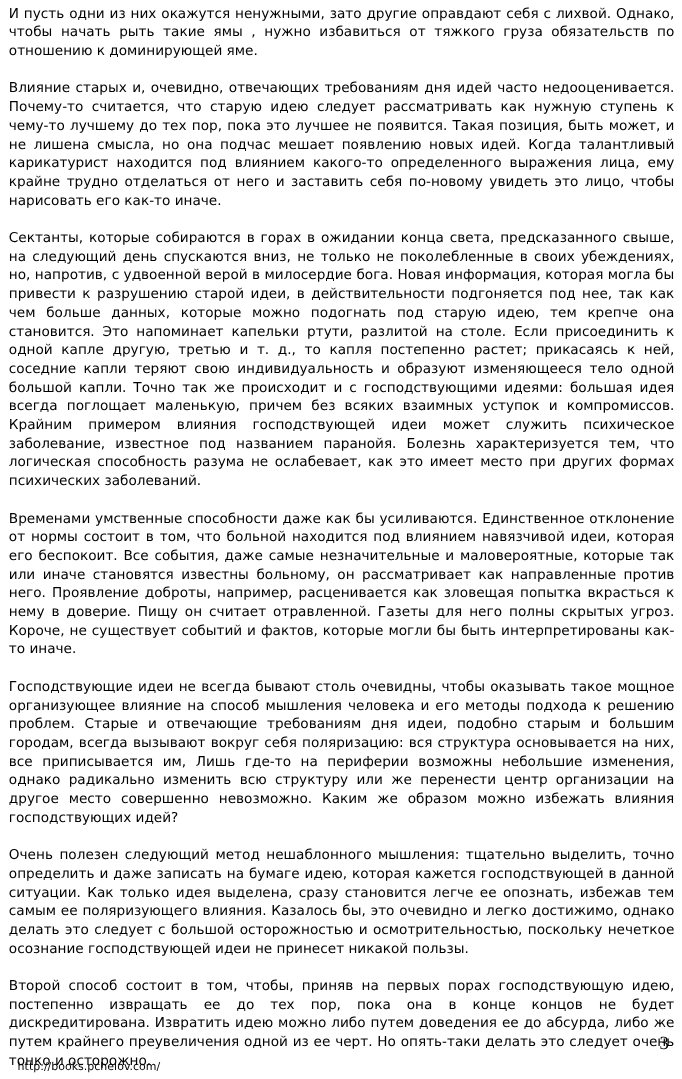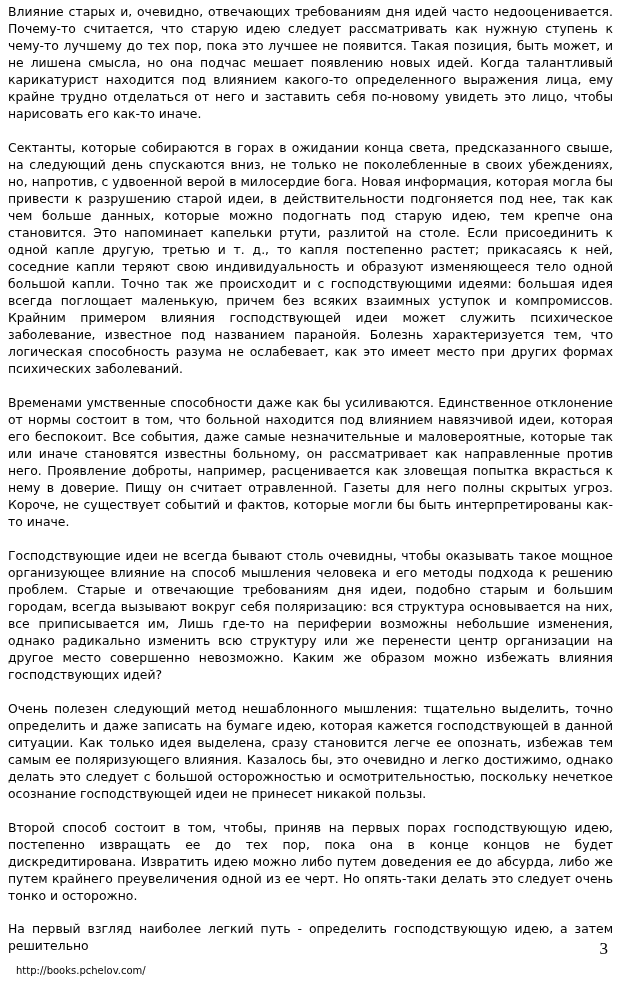--- a/index.html
+++ b/index.html
@@ -46,20 +46,21 @@
     font-family: "Liberation Serif", serif;
     font-size: 17px;
     color: #000000;
   }
 </style>
 </head>
 <body>
 
 <div class="page">
   <div class="content">
+    <p>И пусть одни из них окажутся ненужными, зато другие оправдают себя с лихвой. Однако, чтобы начать рыть такие ямы , нужно избавиться от тяжкого груза обязательств по отношению к доминирующей яме.</p>
     <p>Влияние старых и, очевидно, отвечающих требованиям дня идей часто недооценивается. Почему-то считается, что старую идею следует рассматривать как нужную ступень к чему-то лучшему до тех пор, пока это лучшее не появится. Такая позиция, быть может, и не лишена смысла, но она подчас мешает появлению новых идей. Когда талантливый карикатурист находится под влиянием какого-то определенного выражения лица, ему крайне трудно отделаться от него и заставить себя по-новому увидеть это лицо, чтобы нарисовать его как-то иначе.</p>
     <p>Сектанты, которые собираются в горах в ожидании конца света, предсказанного свыше, на следующий день спускаются вниз, не только не поколебленные в своих убеждениях, но, напротив, с удвоенной верой в милосердие бога. Новая информация, которая могла бы привести к разрушению старой идеи, в действительности подгоняется под нее, так как чем больше данных, которые можно подогнать под старую идею, тем крепче она становится. Это напоминает капельки ртути, разлитой на столе. Если присоединить к одной капле другую, третью и т. д., то капля постепенно растет; прикасаясь к ней, соседние капли теряют свою индивидуальность и образуют изменяющееся тело одной большой капли. Точно так же происходит и с господствующими идеями: большая идея всегда поглощает маленькую, причем без всяких взаимных уступок и компромиссов. Крайним примером влияния господствующей идеи может служить психическое заболевание, известное под названием паранойя. Болезнь характеризуется тем, что логическая способность разума не ослабевает, как это имеет место при других формах психических заболеваний.</p>
     <p>Временами умственные способности даже как бы усиливаются. Единственное отклонение от нормы состоит в том, что больной находится под влиянием навязчивой идеи, которая его беспокоит. Все события, даже самые незначительные и маловероятные, которые так или иначе становятся известны больному, он рассматривает как направленные против него. Проявление доброты, например, расценивается как зловещая попытка вкрасться к нему в доверие. Пищу он считает отравленной. Газеты для него полны скрытых угроз. Короче, не существует событий и фактов, которые могли бы быть интерпретированы как-то иначе.</p>
     <p>Господствующие идеи не всегда бывают столь очевидны, чтобы оказывать такое мощное организующее влияние на способ мышления человека и его методы подхода к решению проблем. Старые и отвечающие требованиям дня идеи, подобно старым и большим городам, всегда вызывают вокруг себя поляризацию: вся структура основывается на них, все приписывается им, Лишь где-то на периферии возможны небольшие изменения, однако радикально изменить всю структуру или же перенести центр организации на другое место совершенно невозможно. Каким же образом можно избежать влияния господствующих идей?</p>
     <p>Очень полезен следующий метод нешаблонного мышления: тщательно выделить, точно определить и даже записать на бумаге идею, которая кажется господствующей в данной ситуации. Как только идея выделена, сразу становится легче ее опознать, избежав тем самым ее поляризующего влияния. Казалось бы, это очевидно и легко достижимо, однако делать это следует с большой осторожностью и осмотрительностью, поскольку нечеткое осознание господствующей идеи не принесет никакой пользы.</p>
     <p class="tight">Второй способ состоит в том, чтобы, приняв на первых порах господствующую идею, постепенно извращать ее до тех пор, пока она в конце концов не будет дискредитирована. Извратить идею можно либо путем доведения ее до абсурда, либо же путем крайнего преувеличения одной из ее черт. Но опять-таки делать это следует очень тонко и осторожно.</p>
     <p class="tight">На первый взгляд наиболее легкий путь - определить господствующую идею, а затем решительно</p>
   </div>
   <div class="footer-url">http://books.pchelov.com/</div>
   <div class="page-number">3</div>

